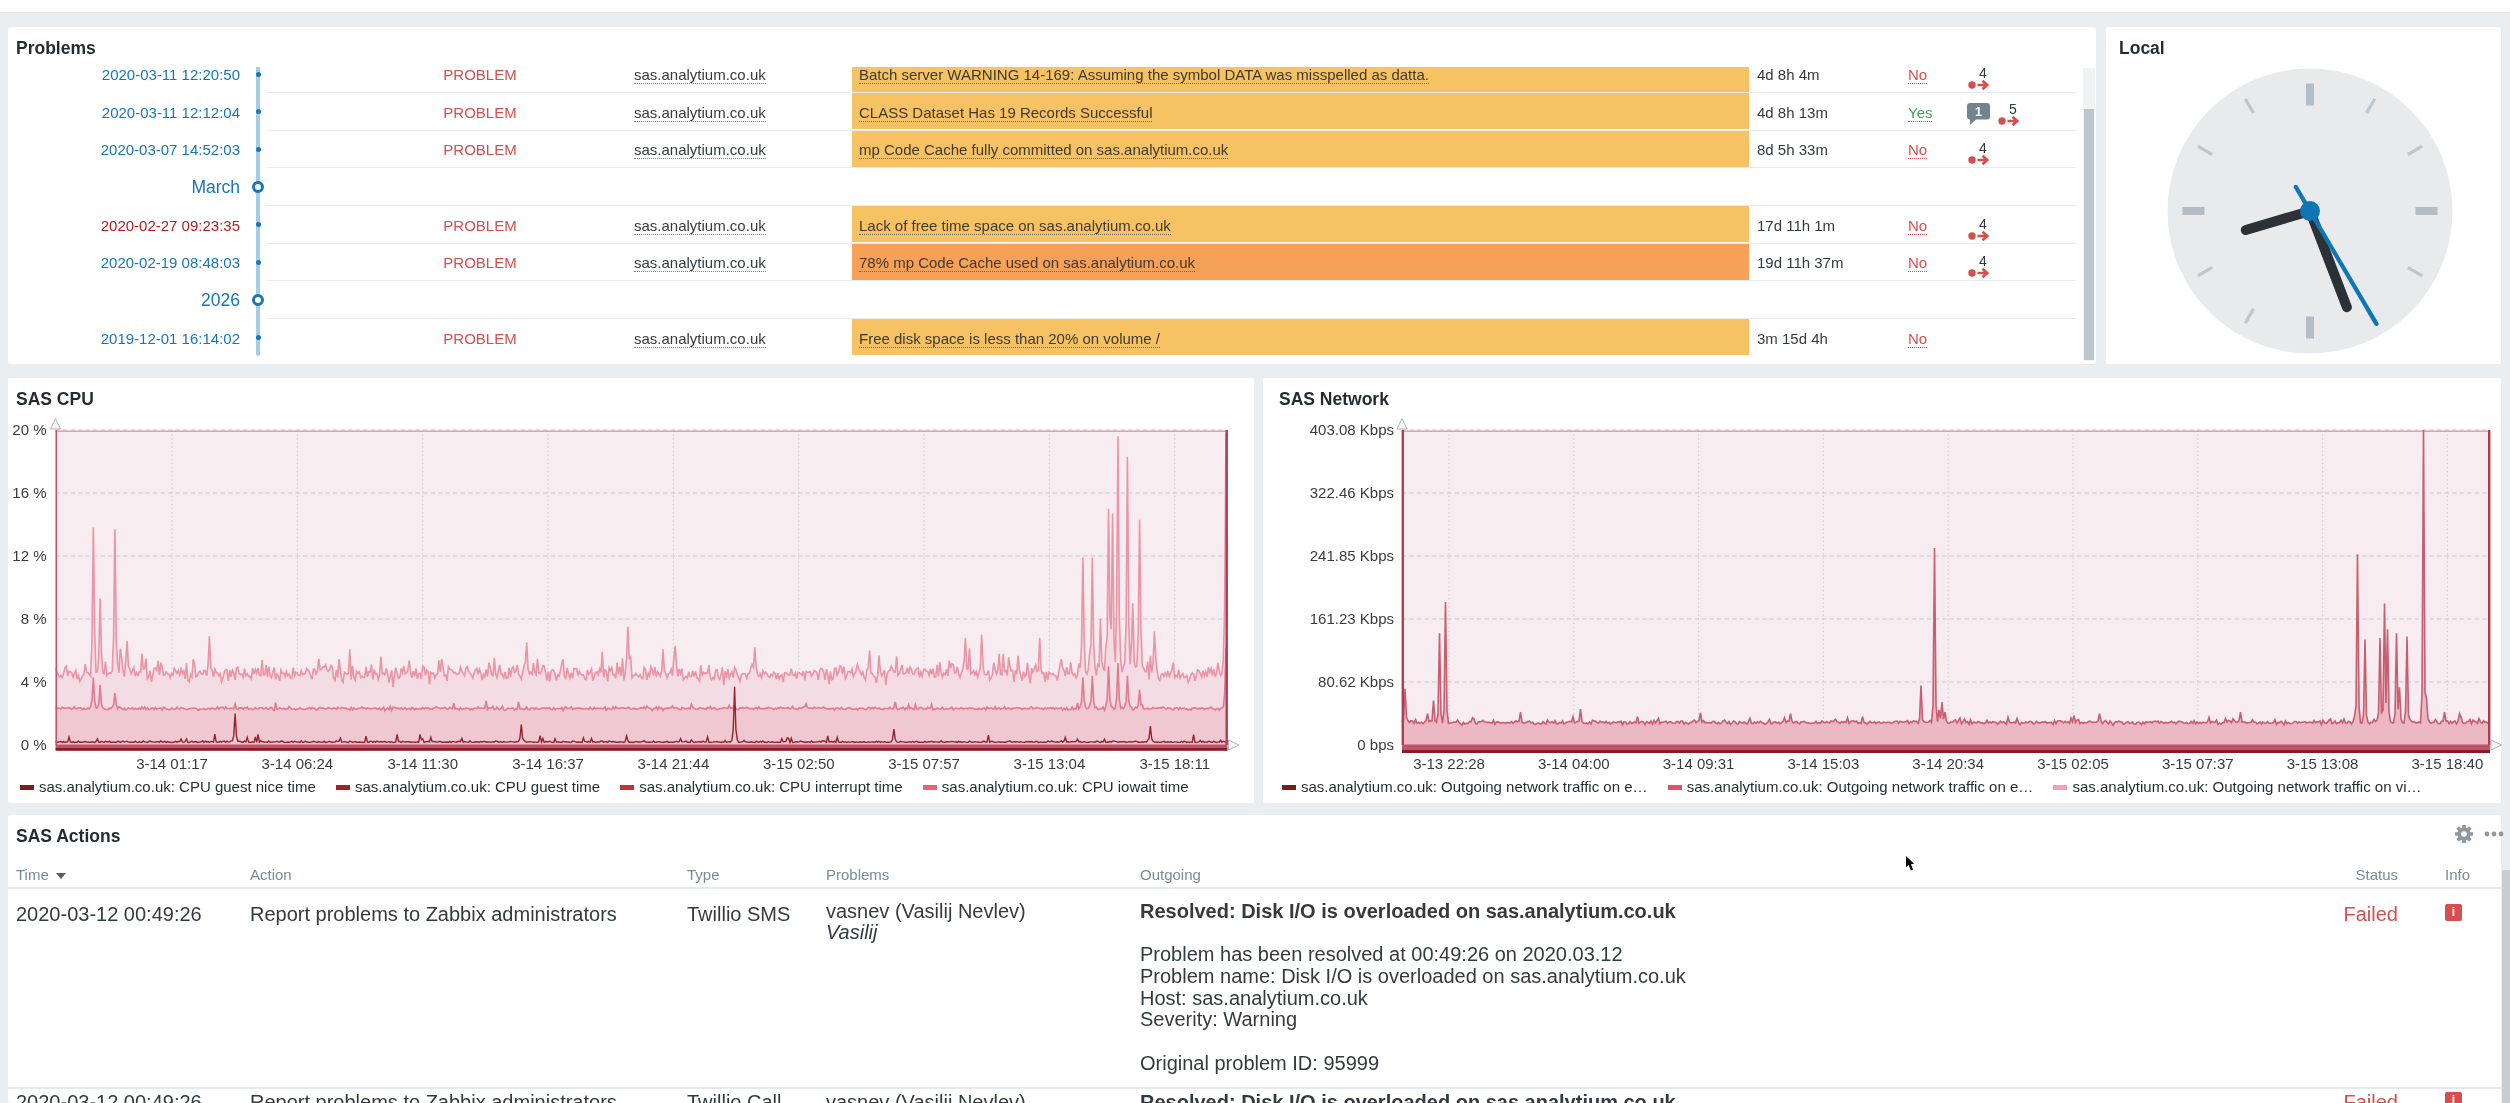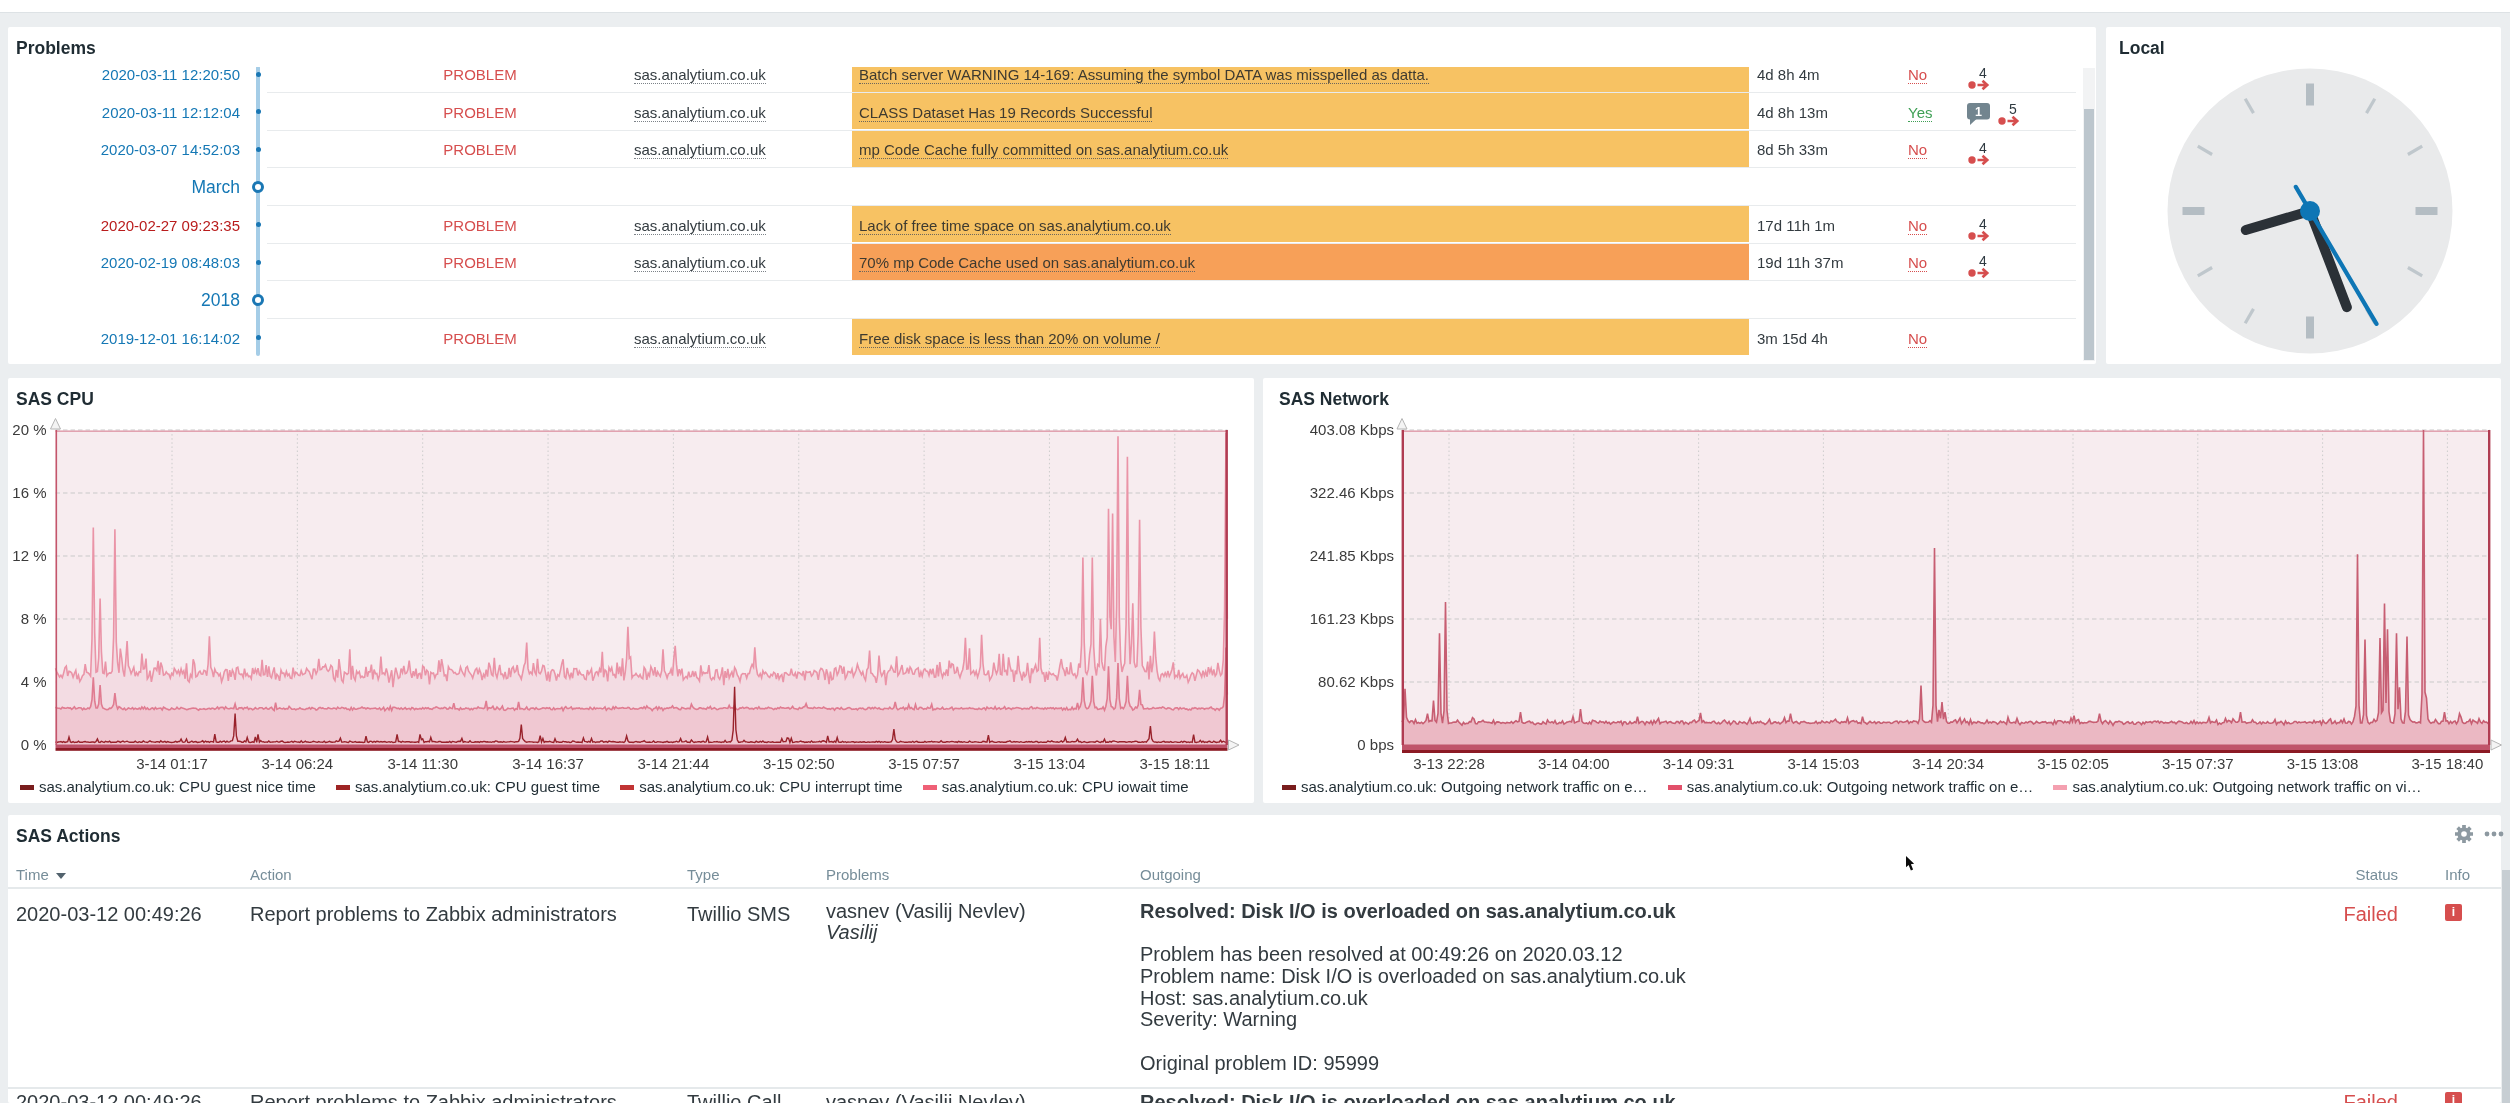--- a/index.html
+++ b/index.html
@@ -78,30 +78,30 @@
         <circle cx="6" cy="19" r="3.7" fill="#d64e4e"></circle>
         <path d="M11.5 19 H20.5 M16.5 14.8 L21.2 19 L16.5 23.2" fill="none" stroke="#d64e4e" stroke-width="2.7"></path>
         <text x="13" y="12" font-size="14" fill="#2f3a41" font-family="Liberation Sans,sans-serif">4</text>
       </svg>
       <div style="position:absolute;left:267px;top:280.0px;width:1809px;height:1px;background:#e8ebed"></div>
       <div style="position:absolute;left:40px;width:200px;top:254.2px;text-align:right;font-size:15px;color:#1578b5">2020-02-19 08:48:03</div>
       <div style="position:absolute;left:255.6px;top:259.8px;width:5px;height:5px;border-radius:50%;background:#1a77b4"></div>
       <div style="position:absolute;left:420px;width:120px;top:254.2px;text-align:center;font-size:15px;color:#d64e4e">PROBLEM</div>
       <div style="position:absolute;left:634px;top:254.2px;font-size:15px;color:#333b40"><span style="border-bottom:1px dotted #7c8288">sas.analytium.co.uk</span></div>
       <div style="position:absolute;left:852px;top:243.7px;width:897px;height:36.1px;background:#f7a058"></div>
-      <div style="position:absolute;left:859px;top:254.2px;font-size:15px;color:#3e3a30"><span style="border-bottom:1px dotted #6d675c">70% mp Code Cache used on sas.analytium.co.uk</span></div>
+      <div style="position:absolute;left:859px;top:254.2px;font-size:15px;color:#3e3a30"><span style="border-bottom:1px dotted #6d675c">78% mp Code Cache used on sas.analytium.co.uk</span></div>
       <div style="position:absolute;left:1757px;top:254.2px;font-size:15px;color:#333b40">19d 11h 37m</div>
       <div style="position:absolute;left:1908px;top:254.2px;font-size:15px;color:#d64e4e"><span style="border-bottom:1px dotted #d64e4e">No</span></div>
       <svg style="position:absolute;left:1966px;top:254.25px" width="36" height="26" viewBox="0 0 36 26">
         <circle cx="6" cy="19" r="3.7" fill="#d64e4e"></circle>
         <path d="M11.5 19 H20.5 M16.5 14.8 L21.2 19 L16.5 23.2" fill="none" stroke="#d64e4e" stroke-width="2.7"></path>
         <text x="13" y="12" font-size="14" fill="#2f3a41" font-family="Liberation Sans,sans-serif">4</text>
       </svg>
       <div style="position:absolute;left:267px;top:318.0px;width:1809px;height:1px;background:#e8ebed"></div>
-      <div style="position:absolute;left:40px;width:200px;top:290.0px;text-align:right;font-size:17.5px;color:#1578b5">2018</div>
+      <div style="position:absolute;left:40px;width:200px;top:290.0px;text-align:right;font-size:17.5px;color:#1578b5">2026</div>
       <div style="position:absolute;left:252.2px;top:294.0px;width:12px;height:12px;border:3.4px solid #1a77b4;border-radius:50%;background:#fff"></div>
       <div style="position:absolute;left:267px;top:355.5px;width:1809px;height:1px;background:#e8ebed"></div>
       <div style="position:absolute;left:40px;width:200px;top:329.8px;text-align:right;font-size:15px;color:#1578b5">2019-12-01 16:14:02</div>
       <div style="position:absolute;left:255.6px;top:335.2px;width:5px;height:5px;border-radius:50%;background:#1a77b4"></div>
       <div style="position:absolute;left:420px;width:120px;top:329.8px;text-align:center;font-size:15px;color:#d64e4e">PROBLEM</div>
       <div style="position:absolute;left:634px;top:329.8px;font-size:15px;color:#333b40"><span style="border-bottom:1px dotted #7c8288">sas.analytium.co.uk</span></div>
       <div style="position:absolute;left:852px;top:319.2px;width:897px;height:36.1px;background:#f7c263"></div>
       <div style="position:absolute;left:859px;top:329.8px;font-size:15px;color:#3e3a30"><span style="border-bottom:1px dotted #6d675c">Free disk space is less than 20% on volume /</span></div>
       <div style="position:absolute;left:1757px;top:329.8px;font-size:15px;color:#333b40">3m 15d 4h</div>
       <div style="position:absolute;left:1908px;top:329.8px;font-size:15px;color:#d64e4e"><span style="border-bottom:1px dotted #d64e4e">No</span></div>

